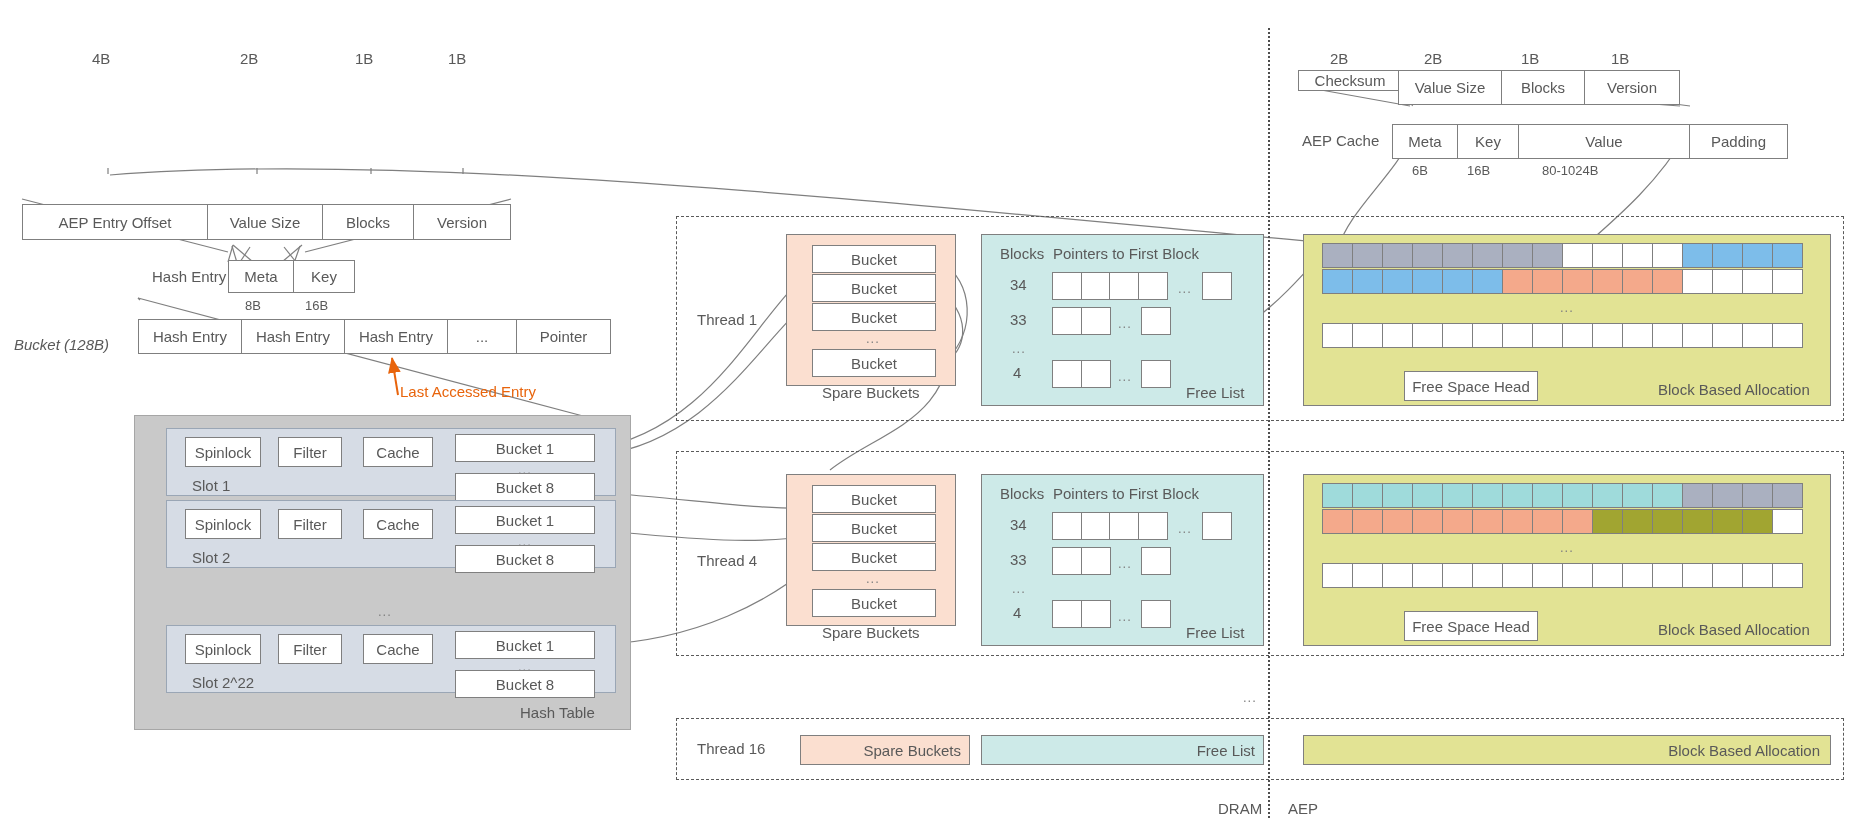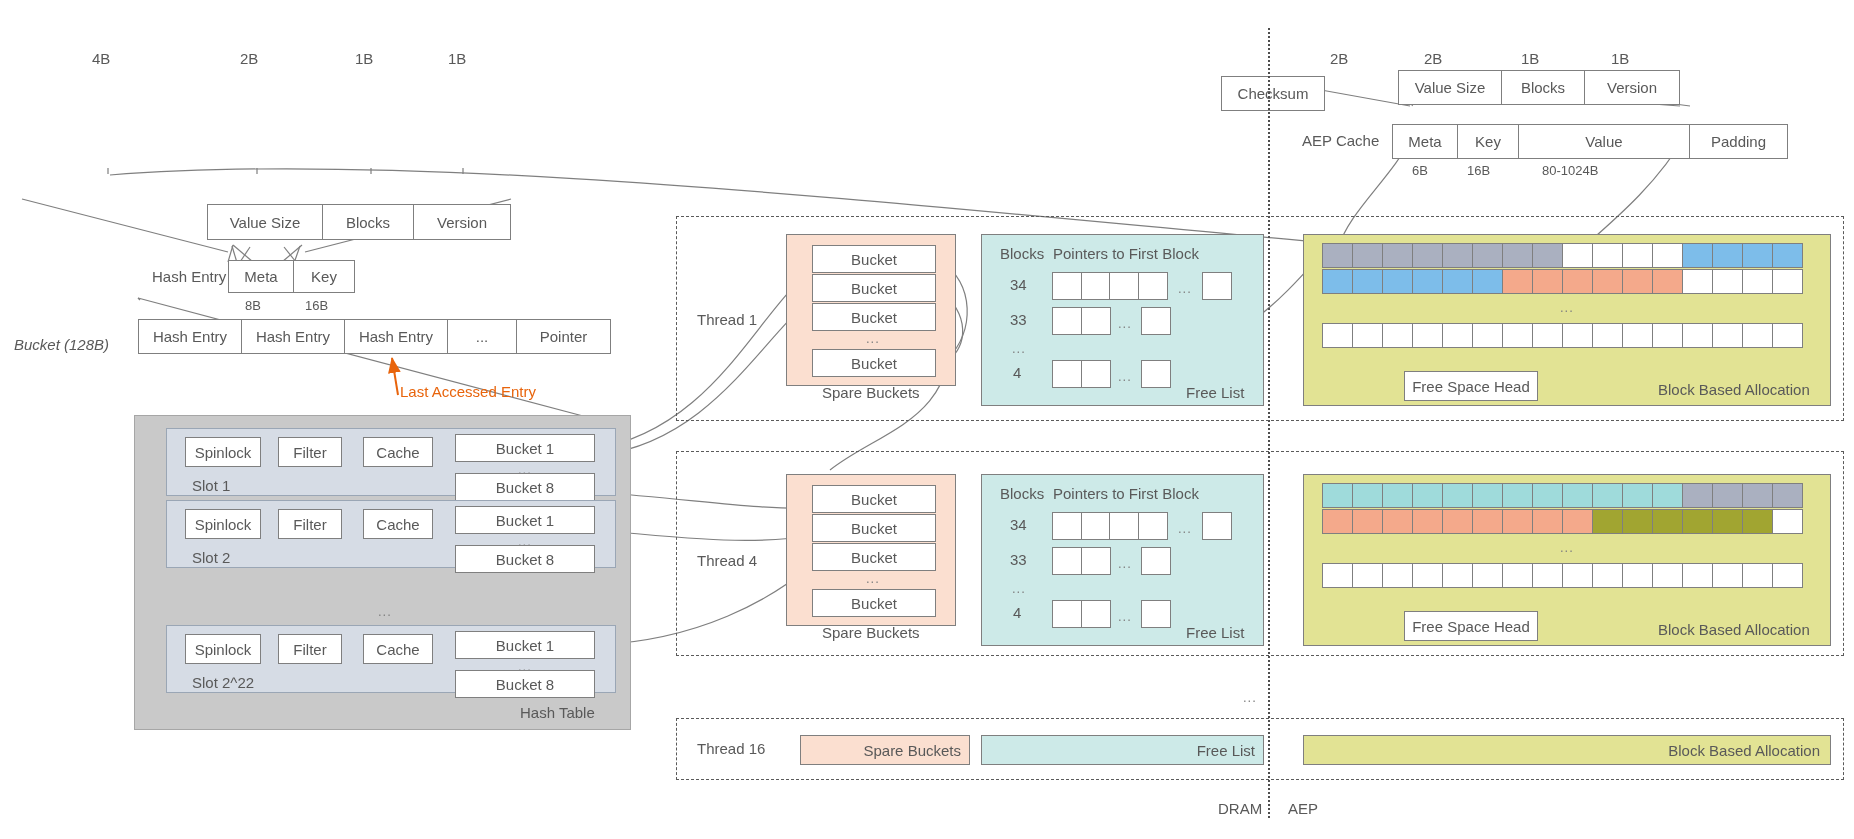--- a/index.html
+++ b/index.html
@@ -97,20 +97,21 @@
 
       <path d="M950,320 C 960,420 880,430 830,470"></path>
     </g>
   </svg>
 
   <div class="lbl" style="left:92px;top:50px;">4B</div>
   <div class="lbl" style="left:240px;top:50px;">2B</div>
   <div class="lbl" style="left:355px;top:50px;">1B</div>
   <div class="lbl" style="left:448px;top:50px;">1B</div>
 
+  <div class="box b2" style="left:22px;top:204px;width:186px;height:36px;">AEP Entry Offset</div>
   <div class="box b2" style="left:207px;top:204px;width:116px;height:36px;">Value Size</div>
   <div class="box b2" style="left:322px;top:204px;width:92px;height:36px;">Blocks</div>
   <div class="box b2" style="left:413px;top:204px;width:98px;height:36px;">Version</div>
 
   <div class="lbl" style="left:152px;top:268px;">Hash Entry</div>
   <div class="box b2" style="left:228px;top:260px;width:66px;height:33px;">Meta</div>
   <div class="box b2" style="left:293px;top:260px;width:62px;height:33px;">Key</div>
   <div class="lbl sm" style="left:245px;top:298px;">8B</div>
   <div class="lbl sm" style="left:305px;top:298px;">16B</div>
 
@@ -156,21 +157,21 @@
   <div class="lbl" style="left:192px;top:674px;">Slot 2^22</div>
   <div class="box" style="left:455px;top:631px;width:140px;height:28px;">Bucket 1</div>
   <div class="dots" style="left:518px;top:659px;">...</div>
   <div class="box" style="left:455px;top:670px;width:140px;height:28px;">Bucket 8</div>
 
   <div class="lbl" style="left:1330px;top:50px;">2B</div>
   <div class="lbl" style="left:1424px;top:50px;">2B</div>
   <div class="lbl" style="left:1521px;top:50px;">1B</div>
   <div class="lbl" style="left:1611px;top:50px;">1B</div>
 
-  <div class="box b2" style="left:1221px;top:70px;width:104px;height:35px;margin-top:6px;">Checksum</div>
+  <div class="box b2" style="left:1298px;top:70px;width:104px;height:21px;">Checksum</div>
   <div class="box b2" style="left:1398px;top:70px;width:104px;height:35px;">Value Size</div>
   <div class="box b2" style="left:1501px;top:70px;width:84px;height:35px;">Blocks</div>
   <div class="box b2" style="left:1584px;top:70px;width:96px;height:35px;">Version</div>
 
   <div class="lbl" style="left:1302px;top:132px;">AEP Cache</div>
   <div class="box b2" style="left:1392px;top:124px;width:66px;height:35px;">Meta</div>
   <div class="box b2" style="left:1457px;top:124px;width:62px;height:35px;">Key</div>
   <div class="box b2" style="left:1518px;top:124px;width:172px;height:35px;">Value</div>
   <div class="box b2" style="left:1689px;top:124px;width:99px;height:35px;">Padding</div>
   <div class="lbl sm" style="left:1412px;top:163px;">6B</div>

